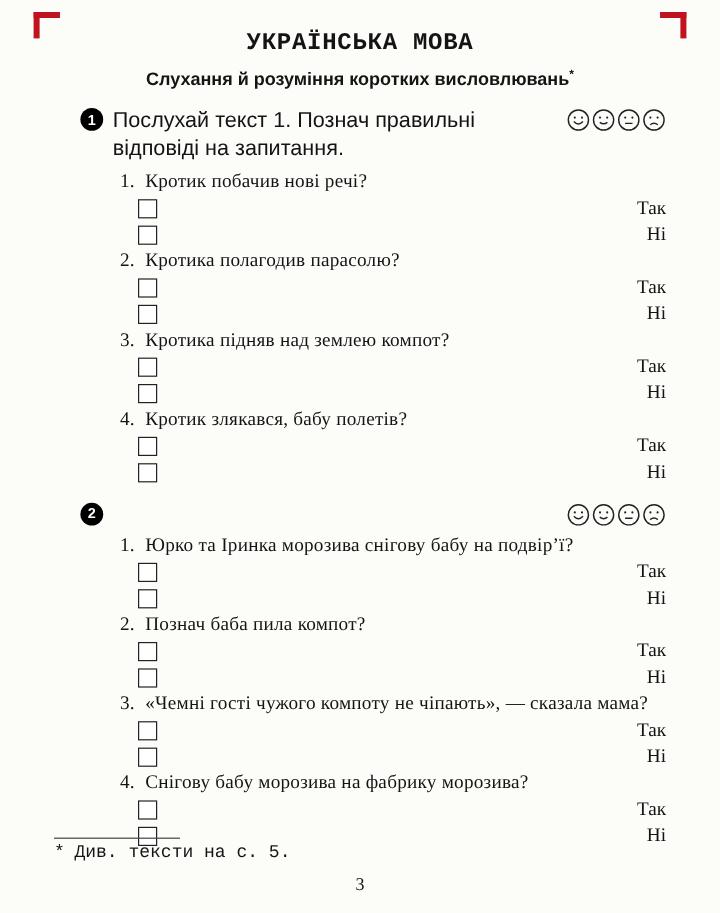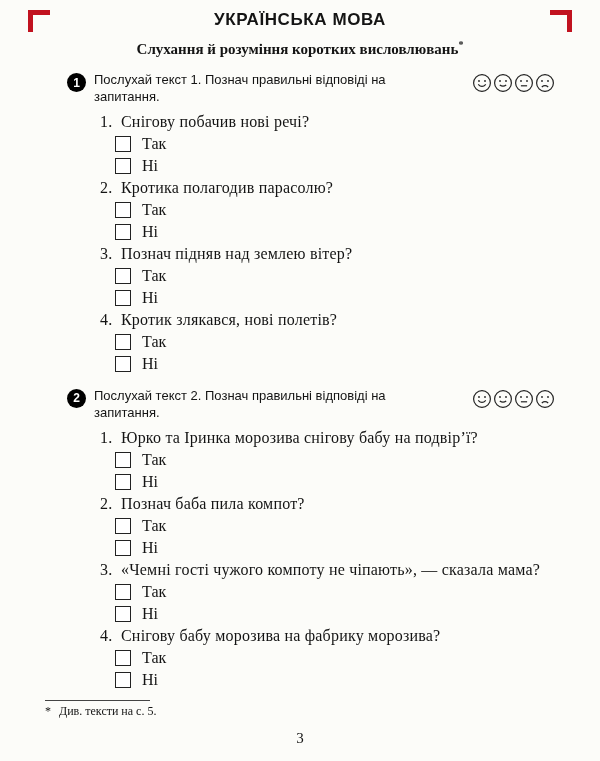--- a/index.html
+++ b/index.html
@@ -10,65 +10,65 @@
     color: #141414;
     font-family: "Liberation Serif", serif;
     position: relative;
     overflow: hidden;
   }
   .corner { position: absolute; width: 22px; height: 22px; top: 10px; }
   .corner.tl { left: 28px; border-top: 5px solid #c1121f; border-left: 5px solid #c1121f; }
   .corner.tr { right: 28px; border-top: 5px solid #c1121f; border-right: 5px solid #c1121f; }
 
   .page-title {
-    text-align: center; padding-top: 10px;
-    font-family: Liberation Sans, sans-serif;
-    font-weight: bold; font-size: 17px; letter-spacing: 0.6px;
+    text-align: center; padding-top: 25px;
+    font-family: Liberation Mono, monospace;
+    font-weight: bold; font-size: 20px; letter-spacing: 0.6px;
   }
   .page-subtitle {
     text-align: center; margin-top: 9px;
-    font-family: Liberation Serif, serif;
+    font-family: Liberation Sans, sans-serif;
     font-weight: bold; font-size: 15px;
   }
   .page-subtitle sup { font-size: 10px; }
 
   .content { padding: 0 45px; }
 
   .exercise { margin-top: 14px; }
   .ex-header { display: flex; align-items: flex-start; }
   .ex-num-badge {
     flex: 0 0 auto; width: 19px; height: 19px; border-radius: 50%;
     background: #000; color: #fff;
     font-family: "Liberation Sans", sans-serif; font-weight: bold; font-size: 12px;
     display: flex; align-items: center; justify-content: center;
     margin-left: 22px; margin-top: 1px;
   }
   .ex-instruction {
     flex: 0 0 348px; margin-left: 8px;
     font-family: "Liberation Sans", sans-serif;
-    font-size: 13px; line-height: 1.3;
+    font-size: 18px; line-height: 1.3;
   }
   .faces { margin-left: auto; display: flex; gap: 1px; margin-top: 1px; }
   .faces svg { display: block; }
 
   .questions { margin-left: 55px; margin-top: 6px; }
   .question { margin-top: 2px; }
   .q-line { display: flex; font-size: 16px; line-height: 1.25; letter-spacing: 0.2px; }
   .q-num { flex: 0 0 21px; }
   .q-text { flex: 1; text-align: justify; }
-  .answer-row { display: flex; align-items: center; height: 20px; margin-left: 15px; margin-top: 2px; }
+  .answer-row { display: flex; align-items: center; height: 20px; margin-left: 15px; margin-top: 2px; justify-content: space-between; }
   .checkbox {
     width: 16px; height: 16px; border: 1.3px solid #222;
     background: #fff; margin-right: 11px; flex: 0 0 auto;
   }
   .answer-label { font-size: 16px; }
 
   .footer { position: absolute; left: 45px; bottom: 42px; }
   .footnote-rule { width: 105px; border-top: 1px solid #444; }
-  .footnote { font-size: 12px; margin-top: 3px; }
+  .footnote { font-size: 15px; margin-top: 3px; font-family: Liberation Mono, monospace; }
   .footnote .fn-marker { margin-right: 8px; }
   .page-number {
     position: absolute; bottom: 14px; left: 0; width: 100%;
     text-align: center; font-size: 15px;
   }
 </style>
 </head>
 <body>
 
 <div class="corner tl"></div>
@@ -108,21 +108,21 @@
             <circle cx="13" cy="8" r="0.9" fill="#222"></circle>
             <path d="M6.8 14 Q10 11.4 13.2 14" fill="none" stroke="#222" stroke-width="1.2"></path>
           </svg>
       </div>
     </div>
 
     <div class="questions">
       <div class="question">
         <div class="q-line">
             <span class="q-num">1.</span>
-            <span class="q-text">Снігову побачив нові речі?</span>
+            <span class="q-text">Кротик побачив нові речі?</span>
           </div>
         <div class="answer-row">
             <span class="checkbox"></span>
             <span class="answer-label">Так</span>
           </div>
         <div class="answer-row">
             <span class="checkbox"></span>
             <span class="answer-label">Ні</span>
           </div>
       </div>
@@ -136,52 +136,51 @@
             <span class="answer-label">Так</span>
           </div>
         <div class="answer-row">
             <span class="checkbox"></span>
             <span class="answer-label">Ні</span>
           </div>
       </div>
       <div class="question">
         <div class="q-line">
             <span class="q-num">3.</span>
-            <span class="q-text">Познач підняв над землею вітер?</span>
+            <span class="q-text">Кротика підняв над землею компот?</span>
           </div>
         <div class="answer-row">
             <span class="checkbox"></span>
             <span class="answer-label">Так</span>
           </div>
         <div class="answer-row">
             <span class="checkbox"></span>
             <span class="answer-label">Ні</span>
           </div>
       </div>
       <div class="question">
         <div class="q-line">
             <span class="q-num">4.</span>
-            <span class="q-text">Кротик злякався, нові полетів?</span>
+            <span class="q-text">Кротик злякався, бабу полетів?</span>
           </div>
         <div class="answer-row">
             <span class="checkbox"></span>
             <span class="answer-label">Так</span>
           </div>
         <div class="answer-row">
             <span class="checkbox"></span>
             <span class="answer-label">Ні</span>
           </div>
       </div>
     </div>
   </div>
 
   <div class="exercise">
     <div class="ex-header">
       <div class="ex-num-badge">2</div>
-      <div class="ex-instruction">Послухай текст 2. Познач правильні відповіді на запитання.</div>
       <div class="faces">
         <svg width="20" height="20" viewBox="0 0 20 20">
             <circle cx="10" cy="10" r="8.4" fill="none" stroke="#222" stroke-width="1.2"></circle>
             <circle cx="7" cy="8" r="0.9" fill="#222"></circle>
             <circle cx="13" cy="8" r="0.9" fill="#222"></circle>
             <path d="M6.2 11.3 Q10 15.4 13.8 11.3" fill="none" stroke="#222" stroke-width="1.2"></path>
           </svg>
         <svg width="20" height="20" viewBox="0 0 20 20">
             <circle cx="10" cy="10" r="8.4" fill="none" stroke="#222" stroke-width="1.2"></circle>
             <circle cx="7" cy="8" r="0.9" fill="#222"></circle>

